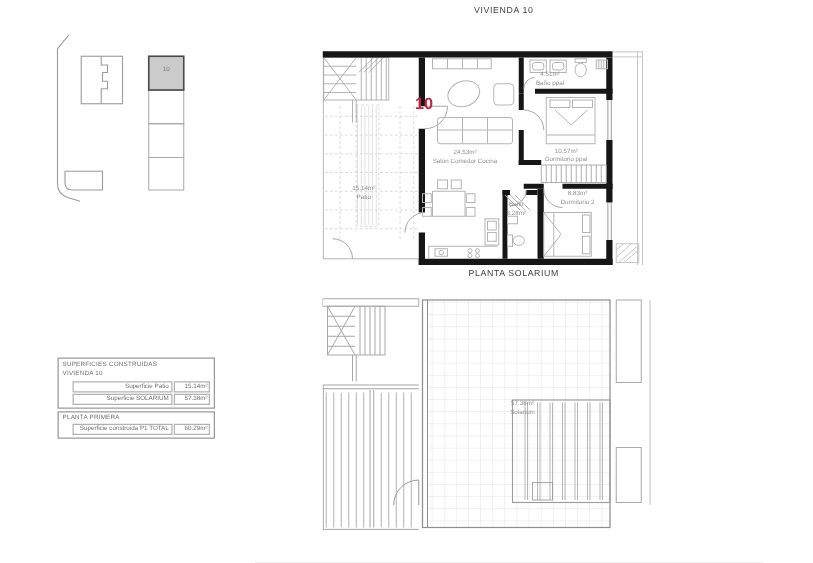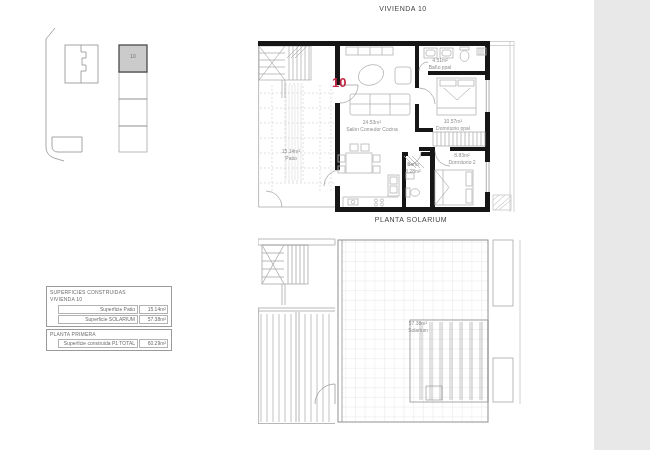--- a/index.html
+++ b/index.html
@@ -1,17 +1,17 @@
 <!DOCTYPE html>
 <html><head>
 <meta charset="utf-8">
 <style>
   html,body{margin:0;padding:0;background:#e8e8e8;}
-  .page{position:relative;width:554px;height:450px;background:#ffffff;overflow:hidden;
-        font-family:"Liberation Sans",sans-serif;padding-left:40px;}
+  .page{position:relative;width:650px;height:450px;background:#ffffff;overflow:hidden;
+        font-family:"Liberation Sans",sans-serif;}
   .abs{position:absolute;}
   .main-title{left:343px;top:5px;width:120px;text-align:center;font-size:7px;
               letter-spacing:.5px;color:#3f3f3f;}
   .solarium-title{left:351px;top:216px;width:120px;text-align:center;font-size:7px;
                   letter-spacing:.5px;color:#3f3f3f;}
   .plan-label{position:absolute;text-align:center;color:#8f8f8f;font-size:5px;line-height:1.3;}
   .plan-label .ln{display:block;white-space:nowrap;}
   .unit-red{left:332px;top:75px;font-size:13px;font-weight:bold;color:#bf2743;}
   .keyplan-unit{left:119px;top:53px;width:28px;text-align:center;font-size:5px;color:#767676;}
   svg{position:absolute;display:block;}

